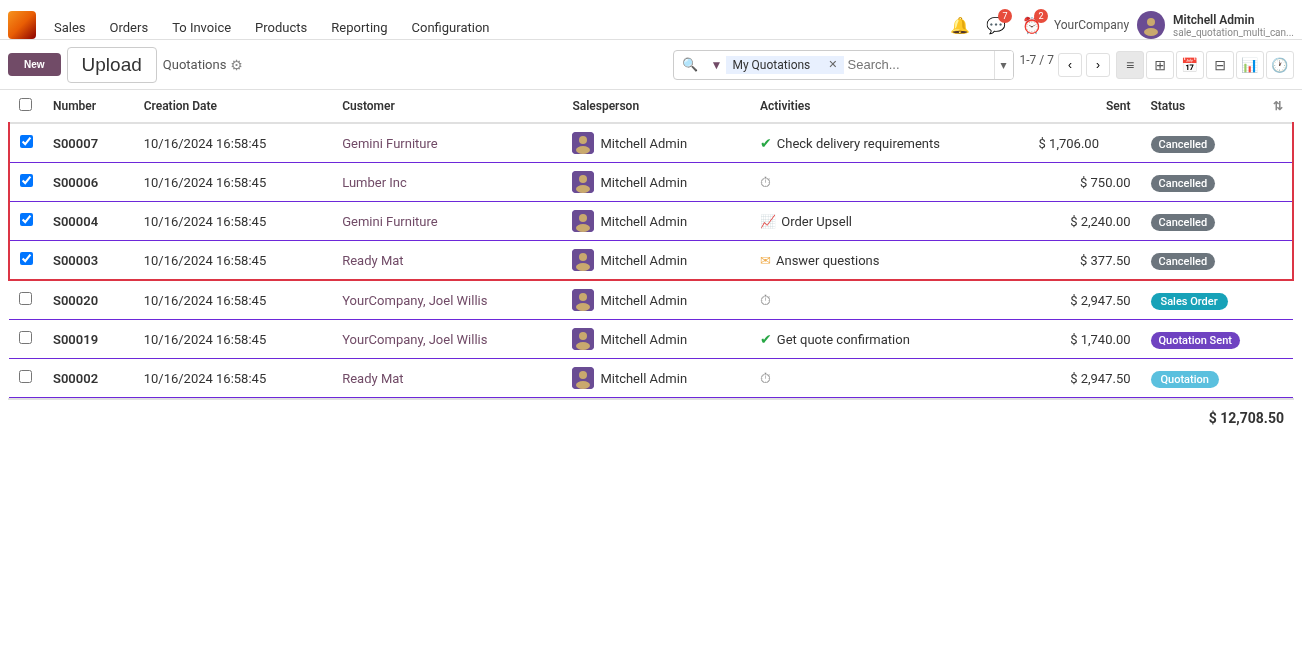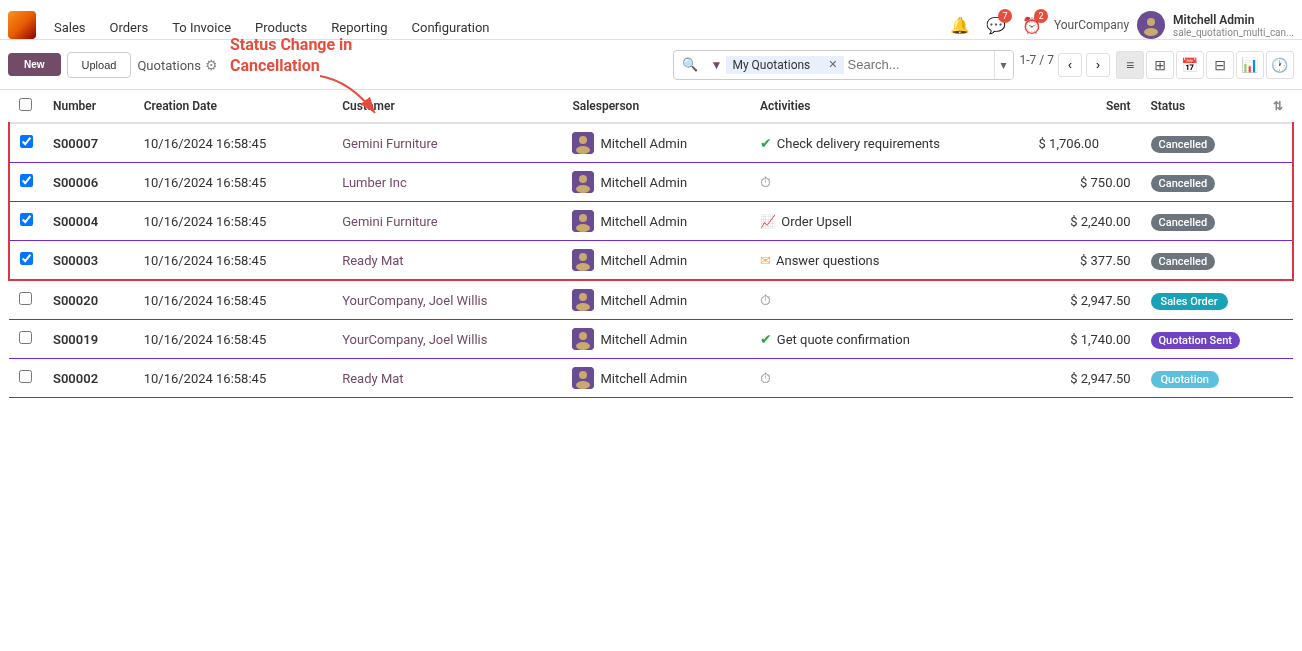--- a/index.html
+++ b/index.html
@@ -8,22 +8,22 @@
     .topbar-nav-item { padding: 4px 10px; font-size: 13px; cursor: pointer; color: #333; border-radius: 3px; }
     .topbar-right { margin-left: auto; display: flex; align-items: center; gap: 8px; }
     .topbar-icon-btn { position: relative; width: 28px; height: 28px; display: flex; align-items: center; justify-content: center; cursor: pointer; color: #666; font-size: 16px; }
     .badge { position: absolute; top: -2px; right: -2px; background: #e74c3c; color: #fff; font-size: 9px; border-radius: 8px; padding: 0 4px; min-width: 14px; height: 14px; display: flex; align-items: center; justify-content: center; }
     .company-name { font-size: 12px; color: #555; }
     .user-avatar { width: 28px; height: 28px; border-radius: 50%; background: #7c5cbf; display: flex; align-items: center; justify-content: center; color: #fff; font-size: 11px; overflow: hidden; }
     .user-info { display: flex; flex-direction: column; font-size: 11px; }
     .user-name { font-weight: 600; font-size: 12px; }
     .user-sub { color: #888; font-size: 10px; }
     .btn-new { background: #714b67; color: #fff; border: none; padding: 6px 16px; border-radius: 4px; font-size: 10px; font-weight: 600; cursor: pointer; }
-    .btn-upload { background: #fff; color: #333; border: 1px solid #ccc; padding: 6px 14px; border-radius: 4px; font-size: 11px; cursor: pointer; }
-    .breadcrumb { display: flex; align-items: flex-end; gap: 4px; font-size: 13px; color: #555; }
+    .btn-upload { background: #fff; color: #333; border: 1px solid #ccc; padding: 6px 14px; border-radius: 4px; font-size: 19px; cursor: pointer; }
+    .breadcrumb { display: flex; align-items: center; gap: 4px; font-size: 13px; color: #555; }
     .gear-icon { color: #888; font-size: 14px; cursor: pointer; }
     .search-box { display: flex; align-items: center; border: 1px solid #ccc; border-radius: 4px; height: 30px; overflow: hidden; }
     .search-icon { padding: 0 8px; color: #888; font-size: 13px; }
     .filter-tag { display: flex; align-items: center; background: #e8f0fe; border: none; padding: 2px 6px; font-size: 12px; color: #333; gap: 18px; }
     .filter-tag .close { cursor: pointer; color: #666; font-size: 11px; }
     .search-input { border: none; outline: none; font-size: 13px; width: 150px; padding: 0 4px; }
     .search-dropdown { border: none; background: #fff; padding: 0 6px; cursor: pointer; color: #666; font-size: 12px; border-left: 1px solid #e0e0e0; height: 100%; }
 
     
     .pagination { display: flex; align-items: flex-start; gap: 4px; font-size: 12px; color: #555; }
@@ -106,35 +106,20 @@
 
 <div style="display:flex; align-items:center; height:50px; padding:0 8px; border-bottom:1px solid #e0e0e0; gap:6px; position:relative;">
   <button class="btn-new">New</button>
   <button class="btn-upload">Upload</button>
 
   <div class="breadcrumb">
     <span>Quotations</span>
     <span class="gear-icon">⚙</span>
   </div>
 
-  <div style="position:absolute; left:230px; top:-5px; z-index:50; pointer-events:none;">
-    <div style="color:#e74c3c; font-size:16px; font-weight:700; line-height:1.3;">
-      <span>Status Change in</span><br>
-      <span>Cancellation</span>
-    </div>
-
-    <svg width="80" height="50" style="position:absolute; left:80px; top:36px;">
-      <defs>
-        <marker id="arrowhead" markerWidth="8" markerHeight="6" refX="8" refY="3" orient="auto">
-          <polygon points="0 0, 8 3, 0 6" fill="#e74c3c"></polygon>
-        </marker>
-      </defs>
-      <path d="M 10 5 Q 40 10 65 42" stroke="#e74c3c" stroke-width="2" fill="none" marker-end="url(#arrowhead)"></path>
-    </svg>
-  </div>
 
   <div style="margin-left:auto; display:flex; align-items:center; gap:6px;">
     <div class="search-box">
       <span class="search-icon">🔍</span>
       <span style="color:#714b67; font-size:12px; padding:0 4px;">▼</span>
       <div class="filter-tag">
         <span>My Quotations</span>
         <span class="close">✕</span>
       </div>
       <input class="search-input" type="text" placeholder="Search..." style="">
@@ -352,13 +337,16 @@
           <td>
             <div class="activity">
               <span class="activity-clock">⏱</span>
             </div>
           </td>
           <td style="text-align:right;">$ 2,947.50</td>
           <td style=""><span class="badge-quotation">Quotation</span></td>
         </tr>
       </tbody>
   </table>
+  <div style="text-align:right; padding:10px 10px; font-weight:700; border-top:2px solid #e0e0e0; font-size:14px;">
+    <span>$ 12,708.50</span>
+  </div>
 </div>
 
 </body></html>

